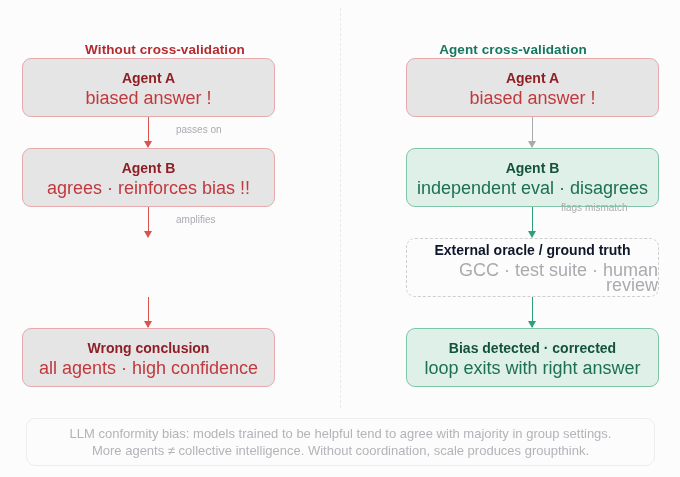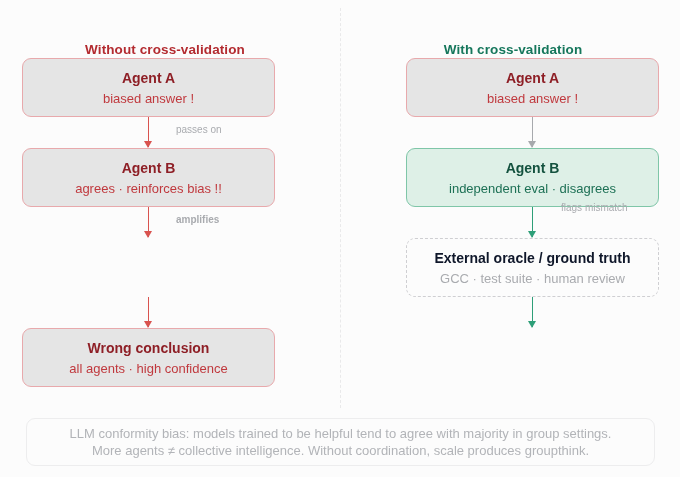--- a/index.html
+++ b/index.html
@@ -57,21 +57,21 @@
     justify-content: center;
     text-align: center;
   }
   .node .title {
     font-size: 14px;
     font-weight: bold;
     line-height: 17px;
     margin-bottom: 4px;
   }
   .node .sub {
-    font-size: 13px;
+    font-size: 18px;
     line-height: 15px;
     text-align: right;
   }
 
   
   .node.red {
     background: #e5e5e5;
     border: 1px solid #e8a9ac;
   }
   .node.red .title { color: #8e1f26; }
@@ -177,34 +177,34 @@
 
   <div class="node red" style="left:22px; top:148px; width:253px; height:59px;">
     <div class="title">Agent B</div>
     <div class="sub">agrees · reinforces bias !!</div>
   </div>
 
   <div class="arrow red" style="left:148px; top:207px; height:30px;">
     <div class="shaft"></div>
     <div class="head"></div>
   </div>
-  <div class="edge-label" style="left:176px; top:214px;font-weight:bold;">amplifies</div>
+  <div class="edge-label" style="left:176px; top:214px;">amplifies</div>
 
 
   <div class="arrow red" style="left:148px; top:297px; height:30px;">
     <div class="shaft"></div>
     <div class="head"></div>
   </div>
 
   <div class="node red" style="left:22px; top:328px; width:253px; height:59px;">
     <div class="title">Wrong conclusion</div>
     <div class="sub">all agents · high confidence</div>
   </div>
 
-  <div class="col-header right">With cross-validation</div>
+  <div class="col-header right">Agent cross-validation</div>
 
   <div class="node red" style="left:406px; top:58px; width:253px; height:59px;">
     <div class="title">Agent A</div>
     <div class="sub">biased answer !</div>
   </div>
 
   <div class="arrow grey" style="left:532px; top:117px; height:30px;">
     <div class="shaft"></div>
     <div class="head"></div>
   </div>
@@ -223,19 +223,23 @@
   <div class="node dashed" style="left:406px; top:238px; width:253px; height:59px;">
     <div class="title">External oracle / ground truth</div>
     <div class="sub">GCC · test suite · human review</div>
   </div>
 
   <div class="arrow green" style="left:532px; top:297px; height:30px;">
     <div class="shaft"></div>
     <div class="head"></div>
   </div>
 
+  <div class="node green" style="left:406px; top:328px; width:253px; height:59px;">
+    <div class="title">Bias detected · corrected</div>
+    <div class="sub">loop exits with right answer</div>
+  </div>
 
   <div class="footer">
     <div class="line">LLM conformity bias: models trained to be helpful tend to agree with majority in group settings.</div>
     <div class="line">More agents ≠ collective intelligence. Without coordination, scale produces groupthink.</div>
   </div>
 
 </div>
 
 </body></html>

